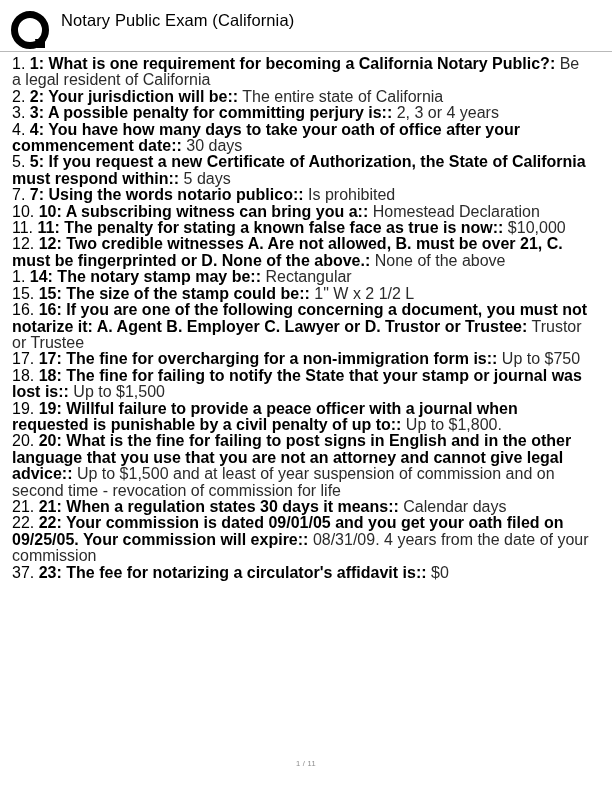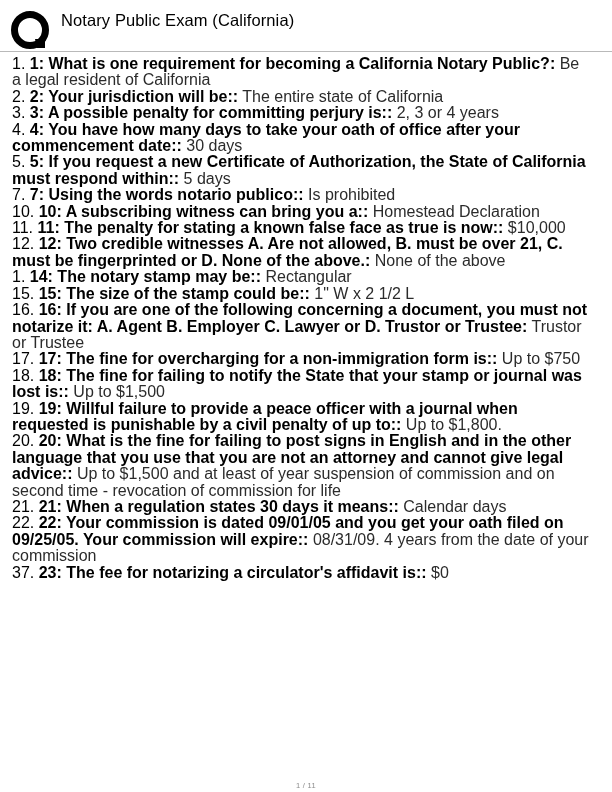--- a/index.html
+++ b/index.html
@@ -88,21 +88,21 @@
   }
   .item-def {
     font-weight: normal;
     color: #2b2b2b;
   }
 
   
   .footer {
     position: absolute;
     left: 0;
-    bottom: 2px;
+    bottom: 24px;
     width: 612px;
     text-align: center;
     font-size: 7.5px;
     color: #8a8a8a;
     letter-spacing: 0.3px;
   }
 </style>
 </head>
 <body>
 

